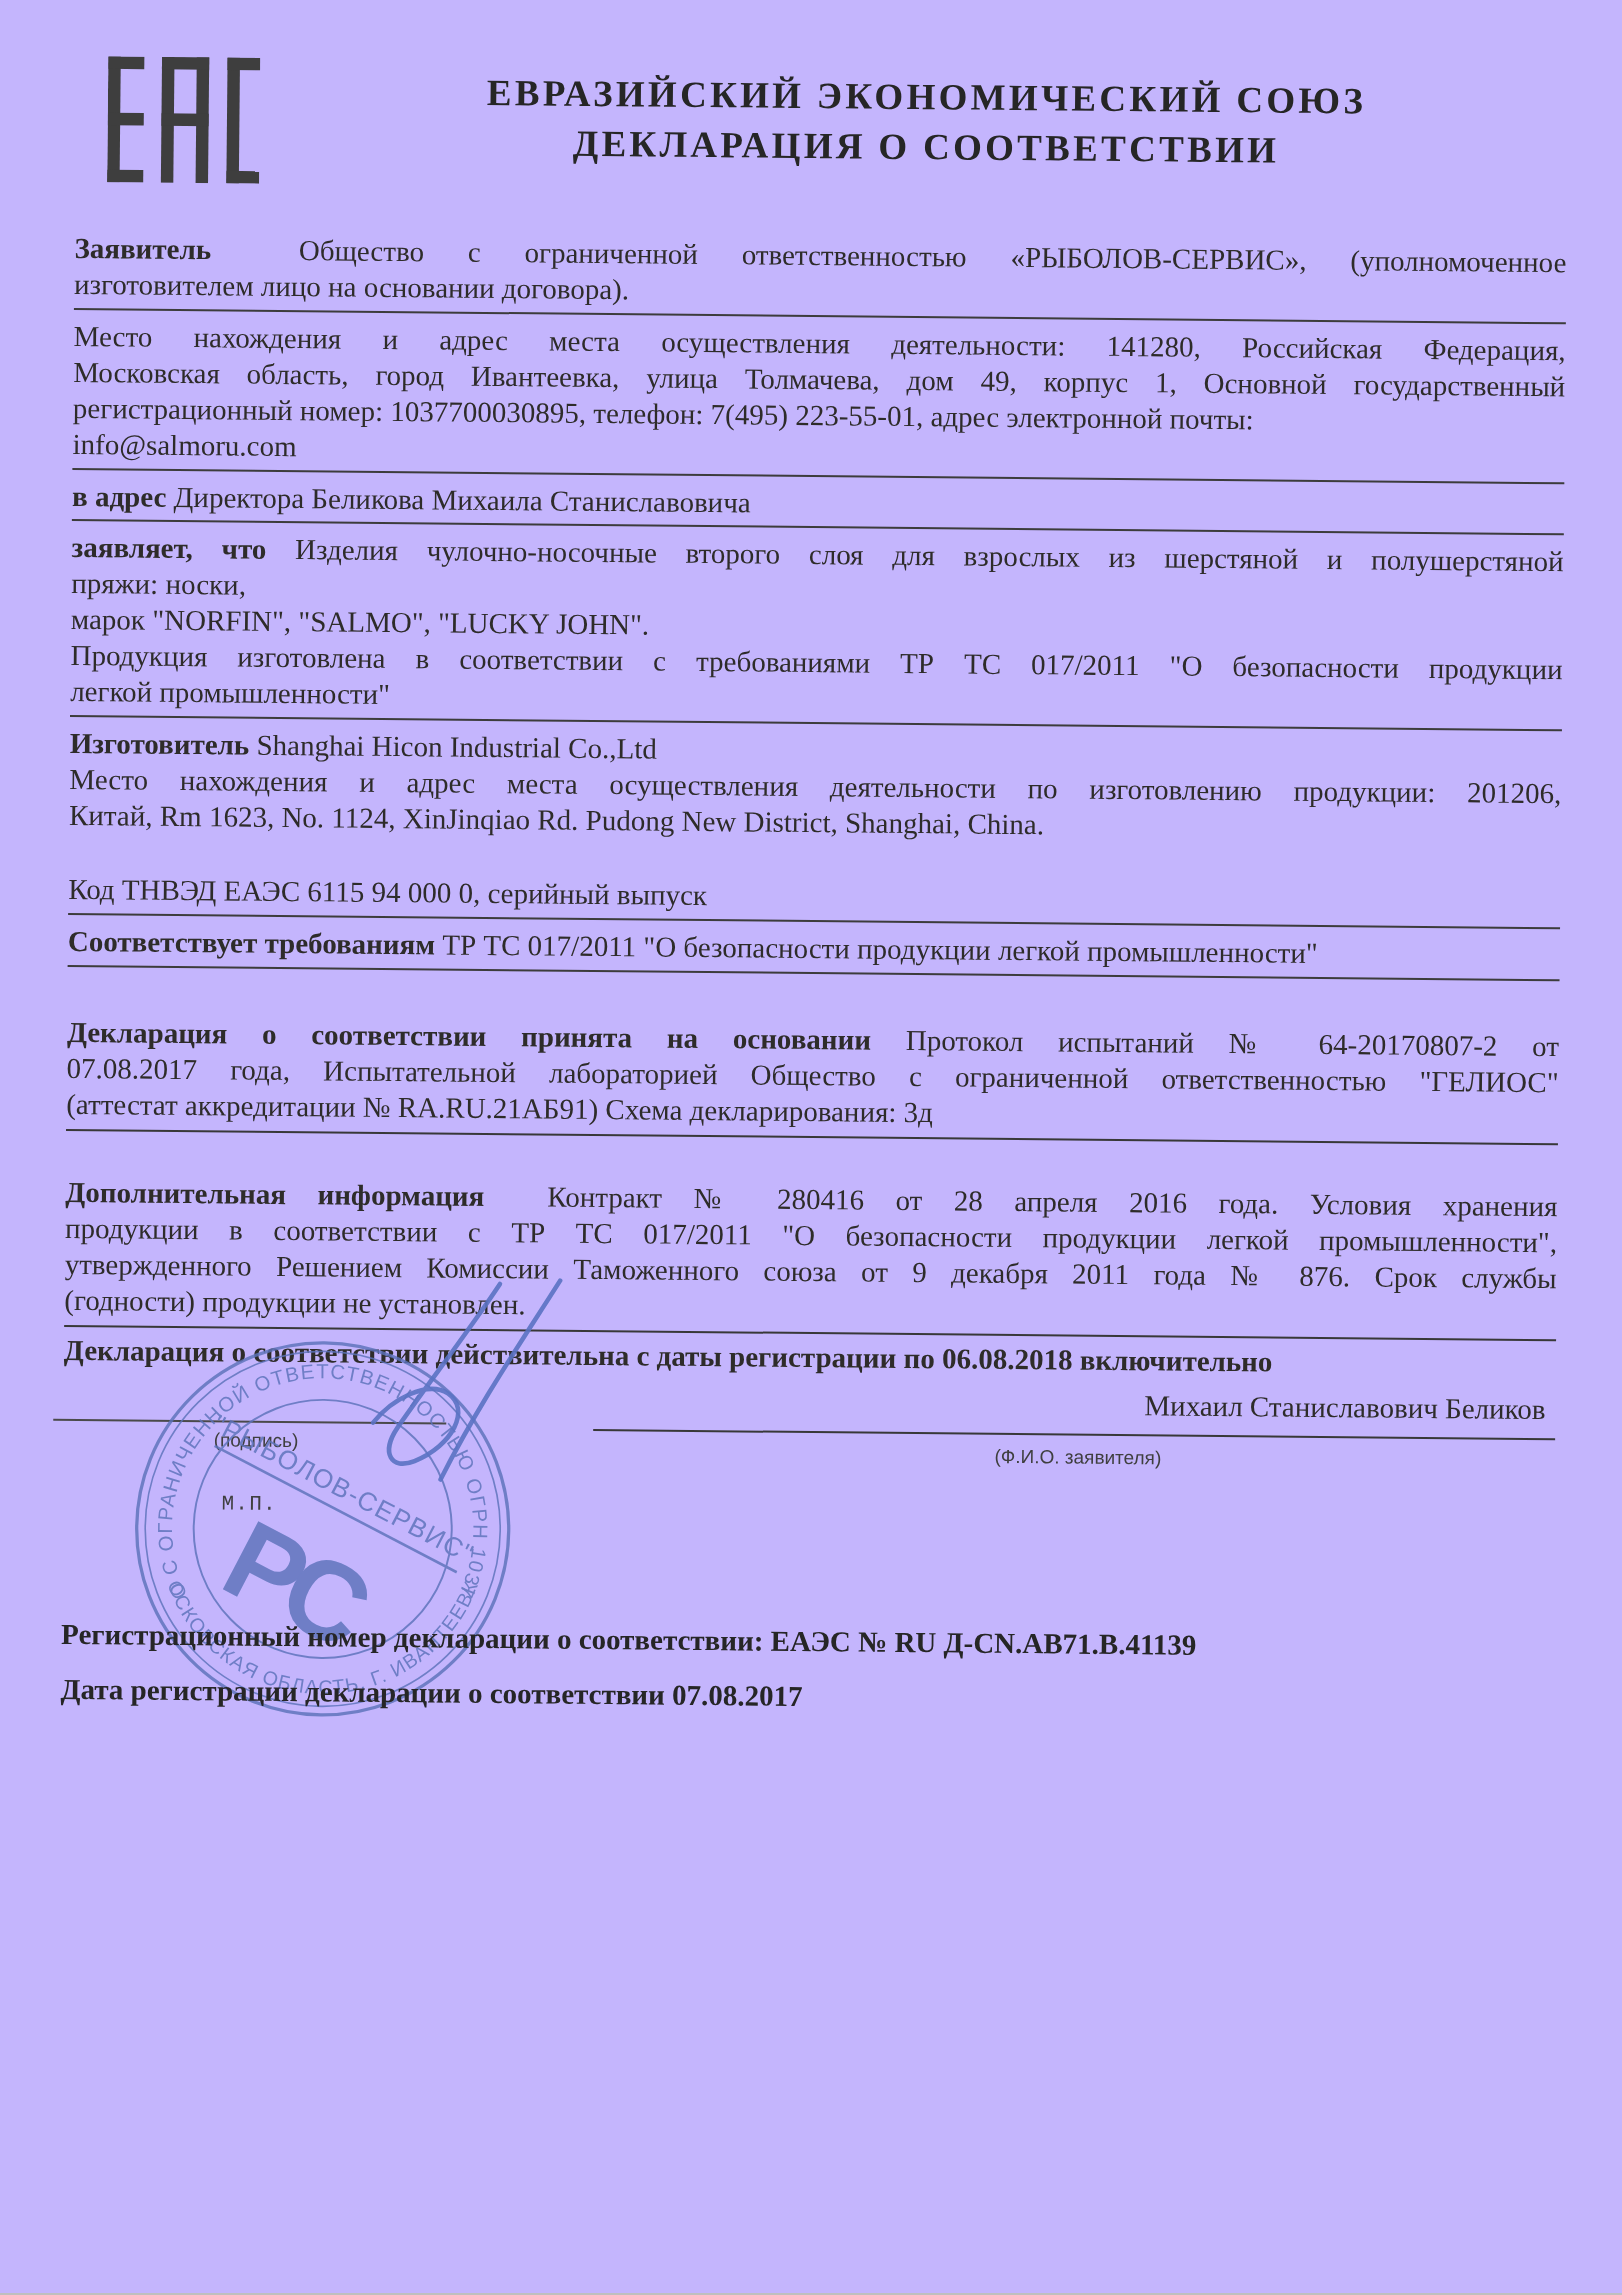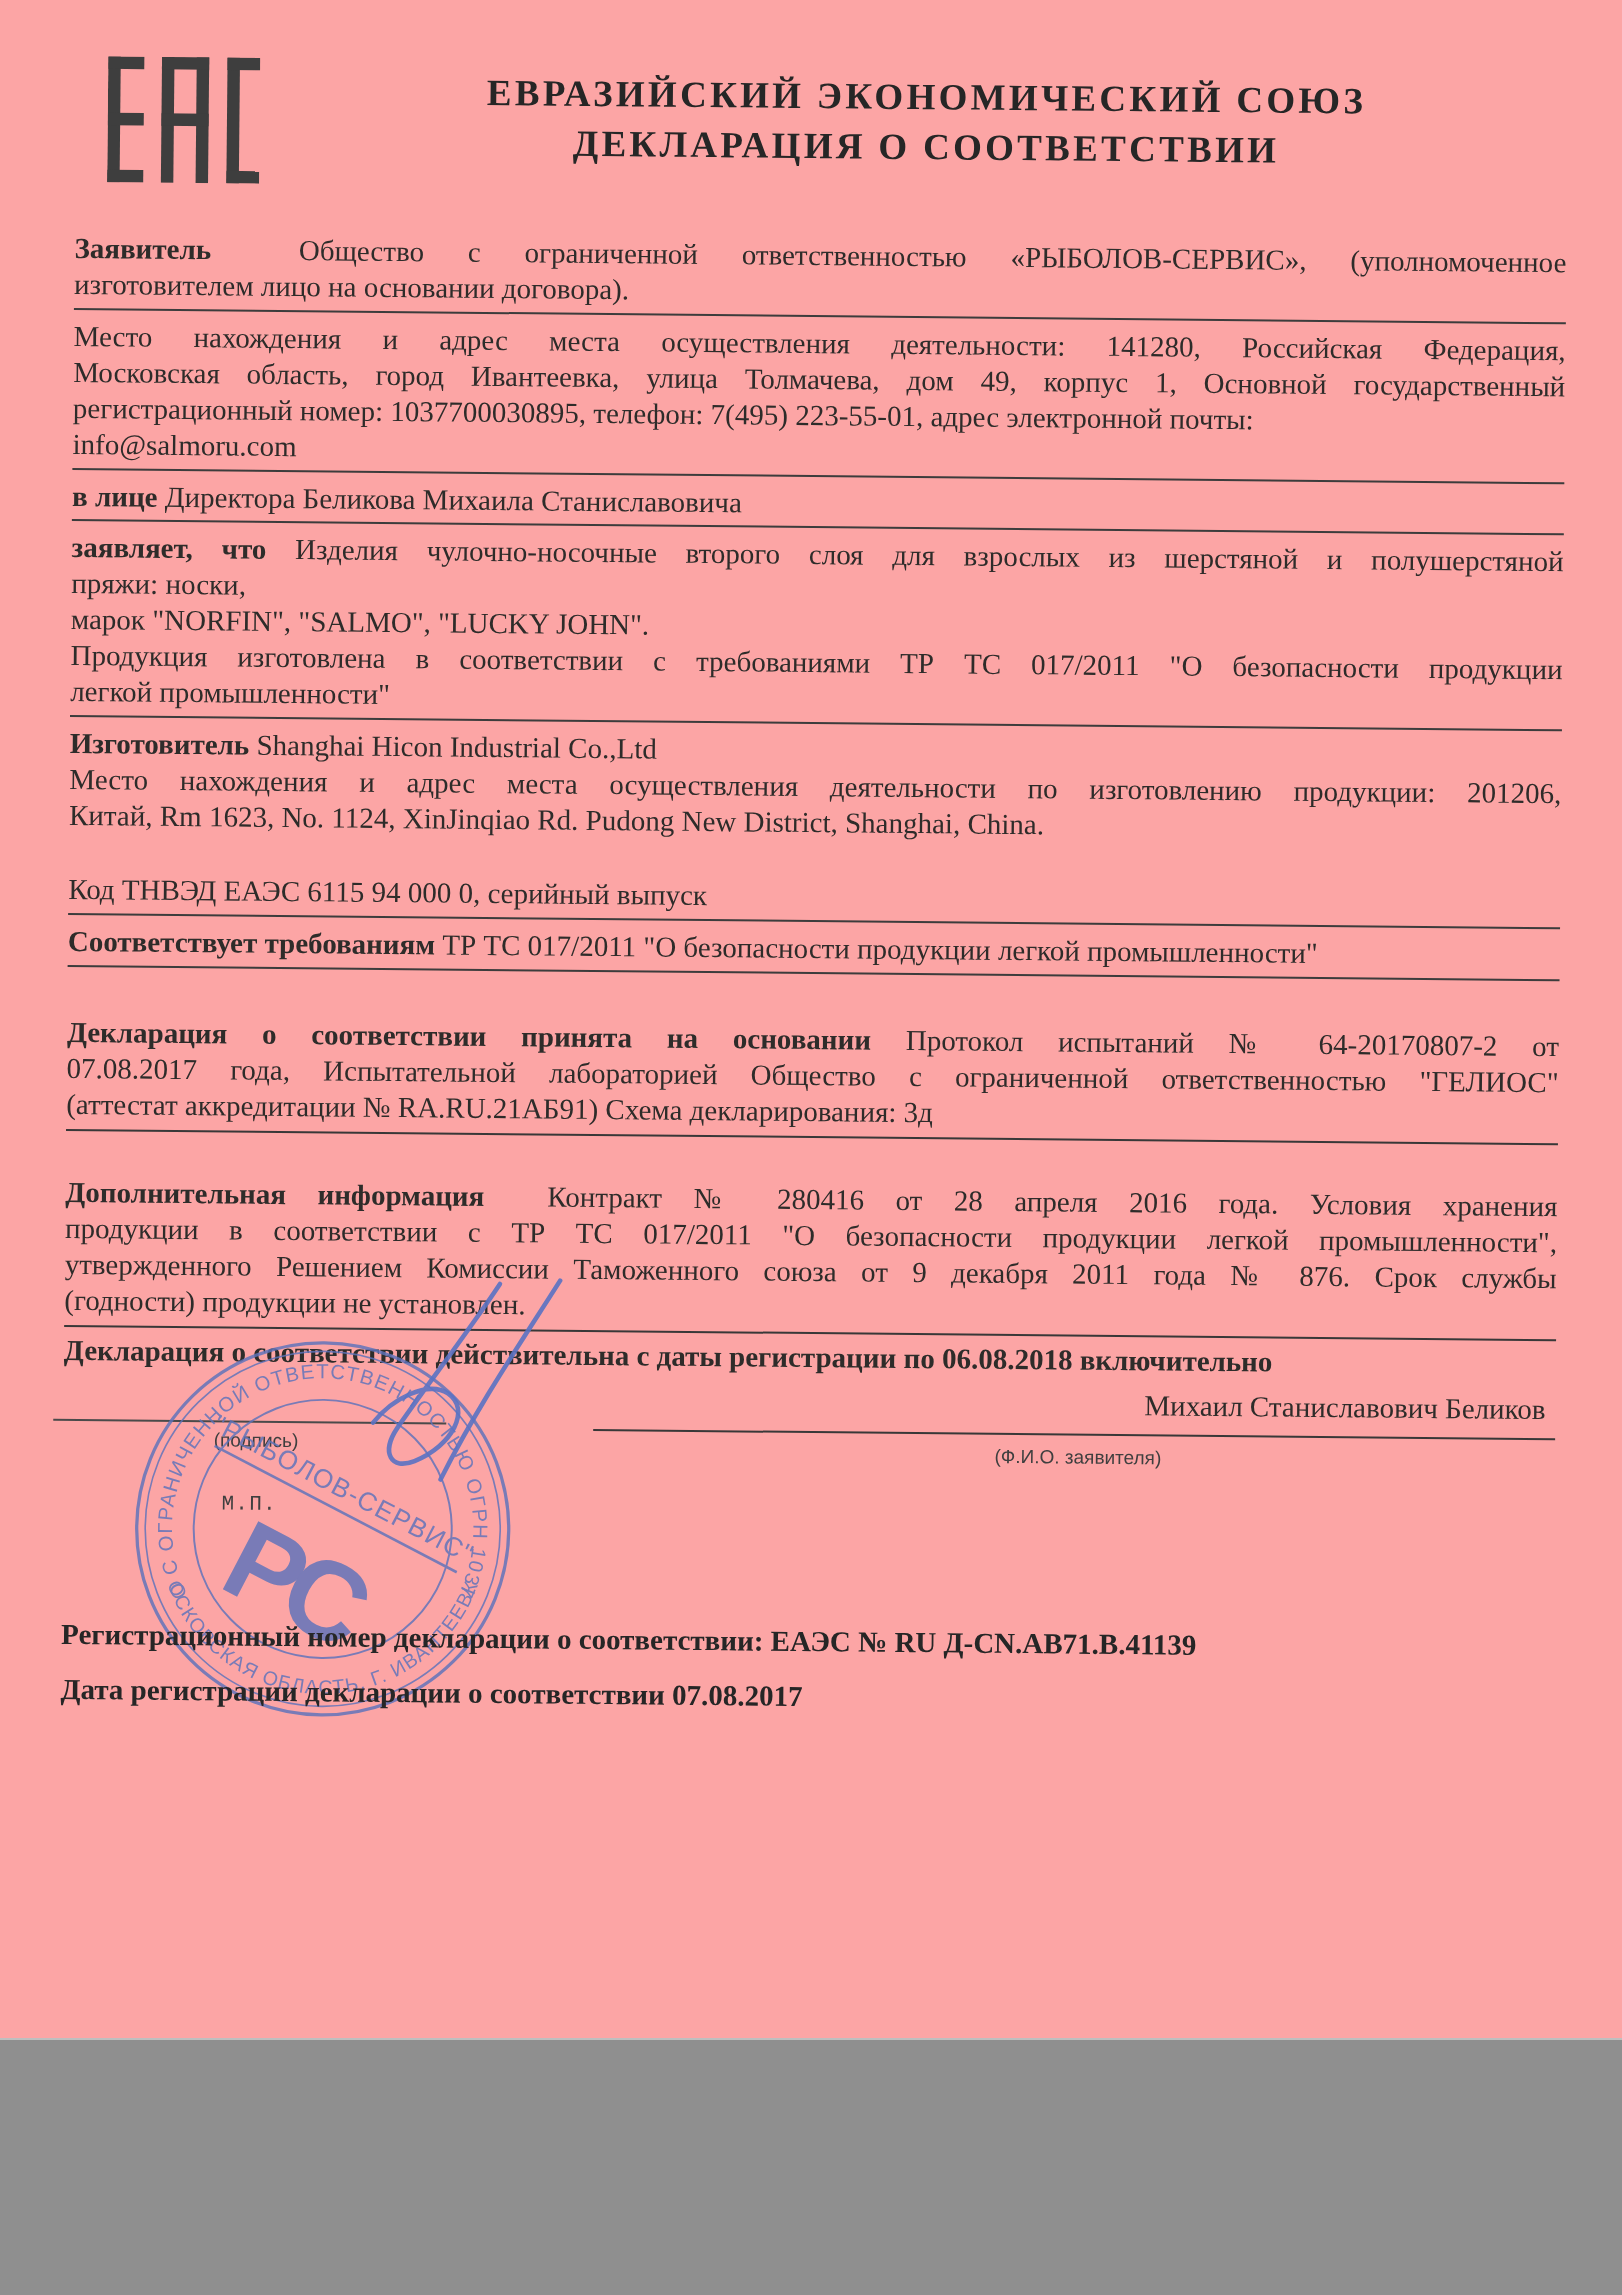--- a/index.html
+++ b/index.html
@@ -1,18 +1,18 @@
 <!DOCTYPE html>
 <html style="font-size:10.5px"><head>
 <meta charset="utf-8">
 <style>
   html,body { margin:0; padding:0; background:#8f8f8f; }
   .page {
-    position:relative; width:1622px; height:2040px; margin:0 auto;
-    background:#fca5a5; overflow:hidden;
+    position:relative; width:1622px; height:2295px; margin:0 auto;
+    background:#c4b5fd; overflow:hidden;
     font-family:"Liberation Serif","DejaVu Serif",serif; color:#2e2c2a;
   }
   .page::after{ content:""; position:absolute; left:0; right:0; bottom:0; height:2px; background:#bfbfbf; }
   .scan { position:absolute; inset:0; transform:rotate(0.55deg); transform-origin:79px 196px; }
 
   
   .eac-logo { position:absolute; left:107px; top:56px; }
   .titles { position:absolute; left:229px; top:64px; width:1393px; text-align:center;
             font-weight:bold; font-size:37px; letter-spacing:3.3px; color:#262626; line-height:50px; }
 
@@ -87,21 +87,21 @@
       </div>
 
       <div class="sec rule">
         <div class="ln jl">Место нахождения и адрес места осуществления деятельности: 141280, Российская Федерация,</div>
         <div class="ln jl">Московская область, город Ивантеевка, улица Толмачева, дом 49, корпус 1, Основной государственный</div>
         <div class="ln">регистрационный номер: 1037700030895, телефон: 7(495) 223-55-01, адрес электронной почты:</div>
         <div class="ln">info@salmoru.com</div>
       </div>
 
       <div class="sec rule">
-        <div class="ln"><b class="lbl">в лице</b> <span>Директора Беликова Михаила Станиславовича</span></div>
+        <div class="ln"><b class="lbl">в адрес</b> <span>Директора Беликова Михаила Станиславовича</span></div>
       </div>
 
       <div class="sec rule">
         <div class="ln jl"><b class="lbl">заявляет, что</b> <span>Изделия чулочно-носочные второго слоя для взрослых из шерстяной и полушерстяной</span></div>
         <div class="ln">пряжи: носки,</div>
         <div class="ln">марок "NORFIN", "SALMO", "LUCKY JOHN".</div>
         <div class="ln jl">Продукция изготовлена в соответствии с требованиями ТР ТС 017/2011 "О безопасности продукции</div>
         <div class="ln">легкой промышленности"</div>
       </div>
 

